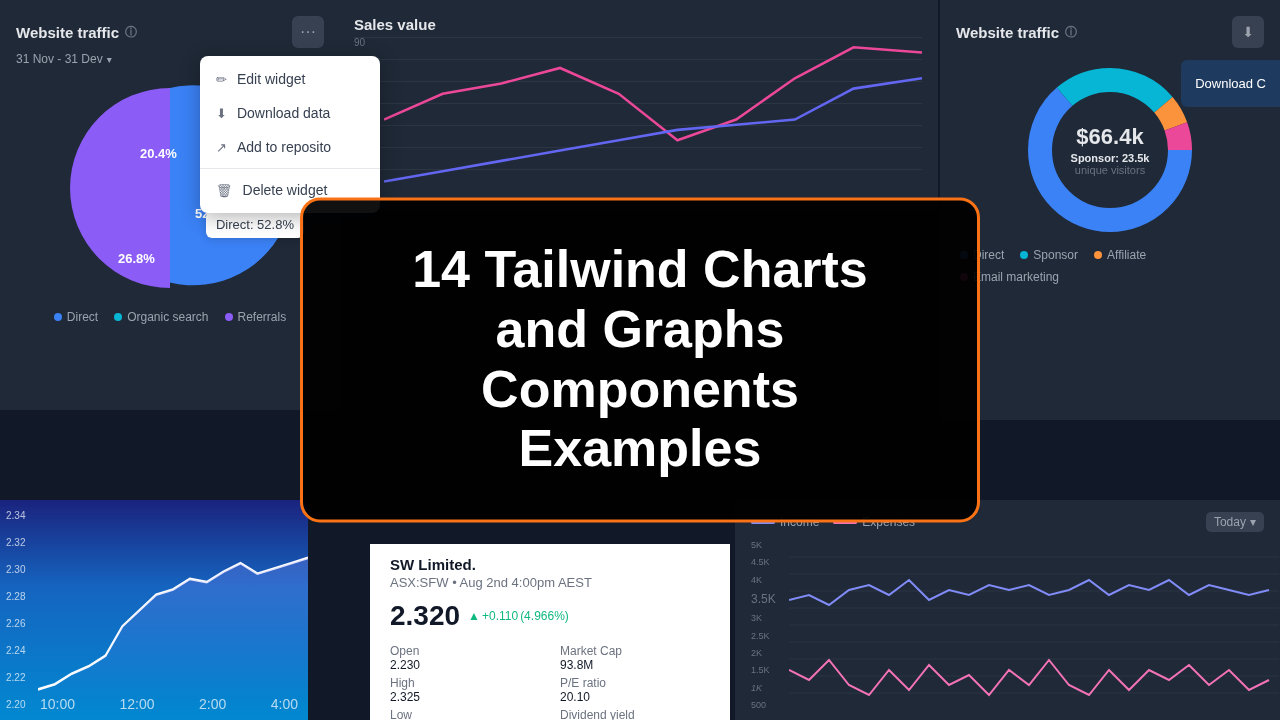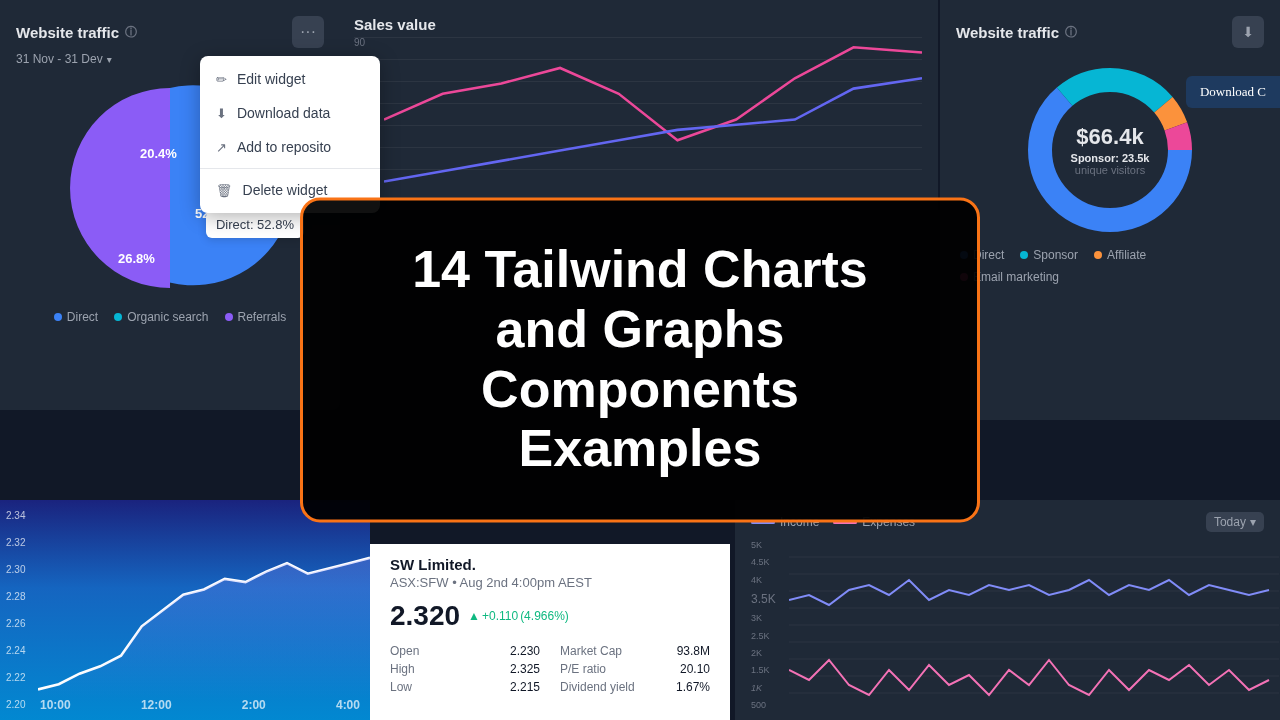--- a/index.html
+++ b/index.html
@@ -233,36 +233,35 @@
     }
     .donut-legend-item {
       display: flex;
       align-items: center;
       gap: 5px;
       font-size: 12px;
       color: #9ca3af;
     }
     .download-overlay {
       position: absolute;
-      top: 76px; right: 0;
+      top: 60px; right: 0;
       background: #1e3a5f;
       border-radius: 6px 0 0 6px;
-      padding: 8px 14px;
+      padding: 16px 14px;
       font-size: 13px;
       color: white;
       font-weight: 500;
       z-index: 4;
-      font-family: Liberation Serif, serif;
     }
 
     
     .widget-stock-chart {
       position: absolute;
       bottom: 0; left: 0;
-      width: 370px;
+      width: 308px;
       height: 220px;
       background: linear-gradient(180deg, #1a237e 0%, #1565c0 40%, #0288d1 100%);
       overflow: hidden;
     }
     .stock-chart-labels {
       position: absolute;
       left: 6px;
       top: 10px;
       display: flex;
       flex-direction: column;
@@ -274,23 +273,22 @@
     }
     .stock-time-labels {
       position: absolute;
       bottom: 8px;
       left: 40px;
       right: 10px;
       display: flex;
       justify-content: space-between;
     }
     .stock-time-label {
-      font-size: 12px;
+      font-size: 14px;
       color: rgba(255,255,255,0.7);
-      font-weight: bold;
     }
 
     
     .widget-stock-info {
       position: absolute;
       bottom: 0; left: 370px;
       width: 360px;
       height: 176px;
       background: white;
       padding: 12px 20px;
@@ -326,20 +324,21 @@
     }
     .stock-table {
       display: grid;
       grid-template-columns: 1fr 1fr;
       gap: 4px 20px;
     }
     .stock-row {
       display: flex;
       justify-content: space-between;
       font-size: 12px;
+      flex-direction: column;
     }
     .stock-key { color: #6b7280; }
     .stock-val { color: #111827; font-weight: 500; }
 
     
     .widget-income {
       position: absolute;
       bottom: 0; right: 0;
       width: 545px;
       height: 220px;

